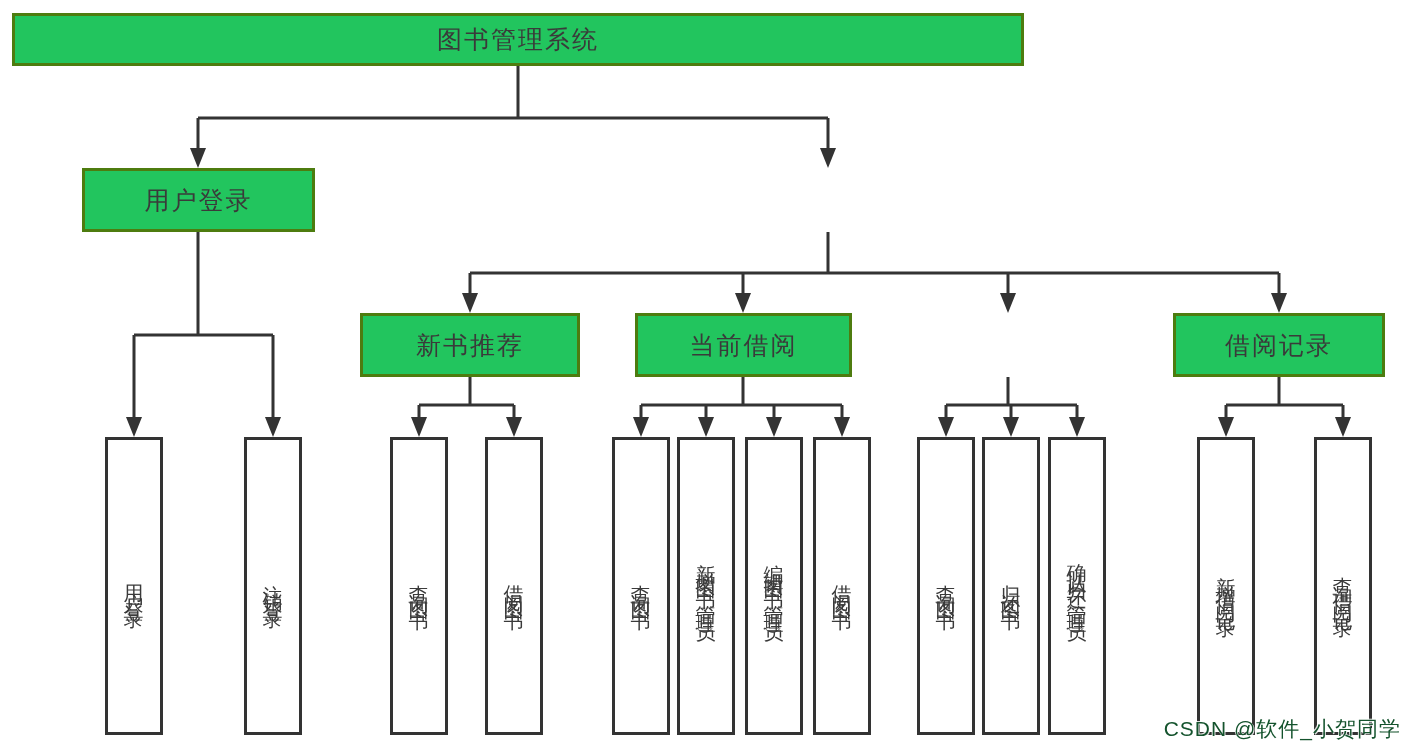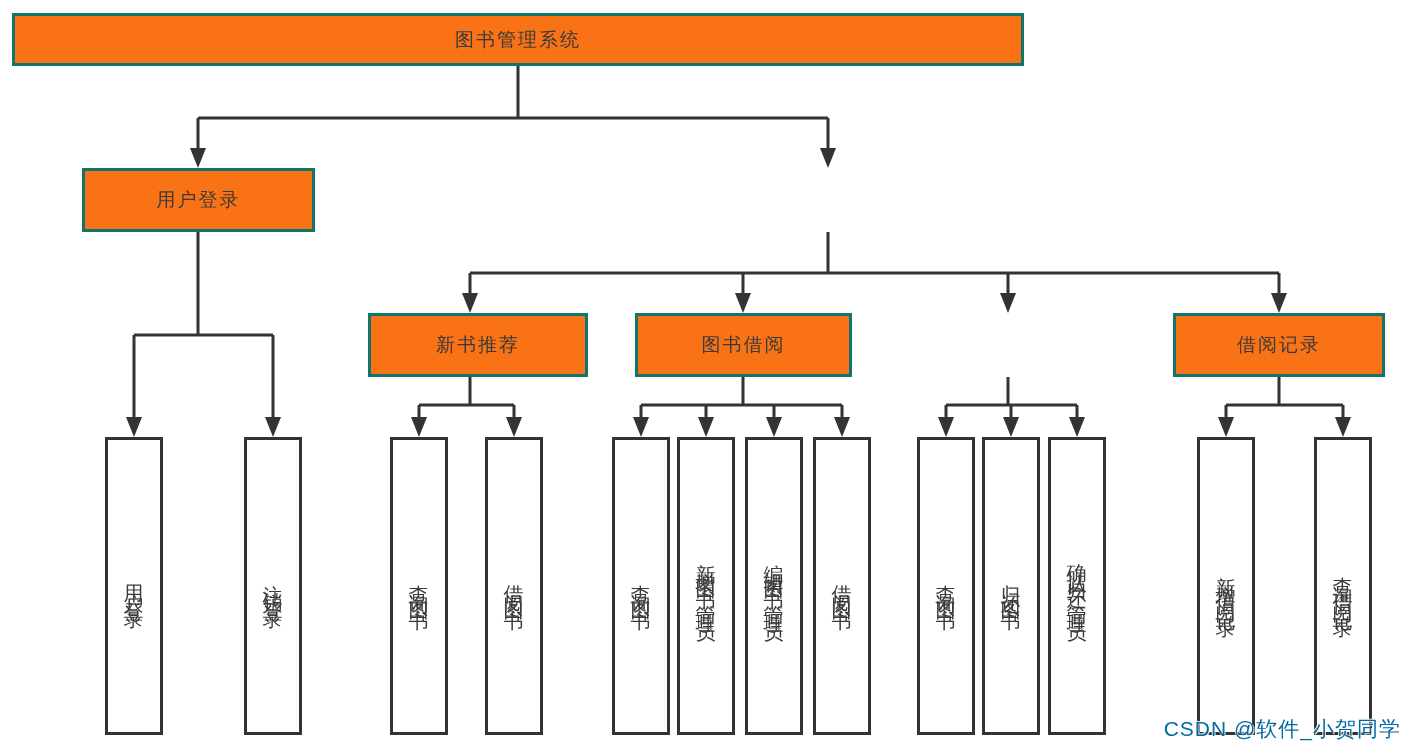--- a/index.html
+++ b/index.html
@@ -2,36 +2,36 @@
 <html><head>
 <meta charset="utf-8">
 <style>
   html,body{margin:0;padding:0;background:#ffffff;}
   .canvas{
     position:relative;width:1405px;height:747px;background:#ffffff;overflow:hidden;
     font-family:"Liberation Sans","DejaVu Sans",sans-serif;
   }
   .wires{position:absolute;left:0;top:0;z-index:1;}
   .hbox{
-    position:absolute;z-index:2;box-sizing:border-box;background:#f97316;
-    border:3px solid #0f766e;display:flex;align-items:center;justify-content:center;
-    font-size:19px;letter-spacing:2px;color:#3a3a3a;white-space:nowrap;
+    position:absolute;z-index:2;box-sizing:border-box;background:#22c55e;
+    border:3px solid #4d7c0f;display:flex;align-items:center;justify-content:center;
+    font-size:25px;letter-spacing:2px;color:#3a3a3a;white-space:nowrap;
   }
   .leaf{
     position:absolute;z-index:2;top:437px;width:58px;height:298px;box-sizing:border-box;
     background:#ffffff;border:3px solid #333333;
     display:flex;align-items:center;justify-content:center;
   }
   .leaf span{
     writing-mode:vertical-rl;line-height:1;letter-spacing:0.42em;
     font-size:20px;color:#3a3a3a;white-space:nowrap;
   }
   .watermark{
     position:absolute;z-index:3;right:4px;bottom:4px;
-    font-size:21px;color:#0369a1;letter-spacing:1px;
+    font-size:21px;color:#14532d;letter-spacing:1px;
     text-shadow:1px 1px 0 rgba(255,255,255,.85),-1px -1px 0 rgba(255,255,255,.85);
   }
 </style>
 </head>
 <body>
 
 <div class="canvas">
 
   <svg class="wires" width="1405" height="747" viewBox="0 0 1405 747">
     <path fill="none" stroke="#333333" stroke-width="3" d="
@@ -62,22 +62,22 @@
       <polygon points="1069,417 1085,417 1077,437"></polygon>
       <polygon points="1218,417 1234,417 1226,437"></polygon>
       <polygon points="1335,417 1351,417 1343,437"></polygon>
     </g>
   </svg>
 
   <div class="hbox" style="left:12px;top:13px;width:1012px;height:53px;">图书管理系统</div>
 
   <div class="hbox" style="left:82px;top:168px;width:233px;height:64px;">用户登录</div>
 
-  <div class="hbox" style="left:360px;top:313px;width:220px;height:64px;margin-left:8px;">新书推荐</div>
-  <div class="hbox" style="left:635px;top:313px;width:217px;height:64px;">图书借阅</div>
+  <div class="hbox" style="left:360px;top:313px;width:220px;height:64px;">新书推荐</div>
+  <div class="hbox" style="left:635px;top:313px;width:217px;height:64px;">当前借阅</div>
   <div class="hbox" style="left:1173px;top:313px;width:212px;height:64px;">借阅记录</div>
 
   <div class="leaf" style="left:105px;">
     <span>用户登录</span>
   </div>
   <div class="leaf" style="left:244px;">
     <span>注销登录</span>
   </div>
 
   <div class="leaf" style="left:390px;">

